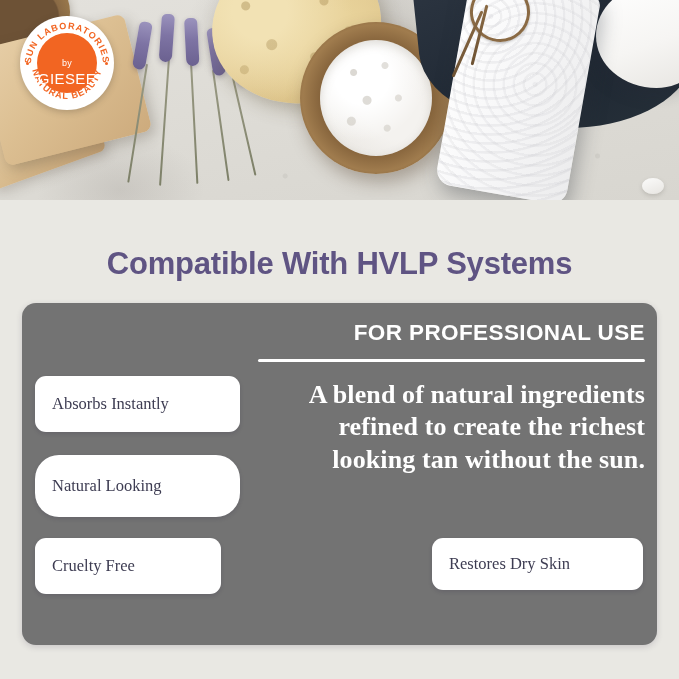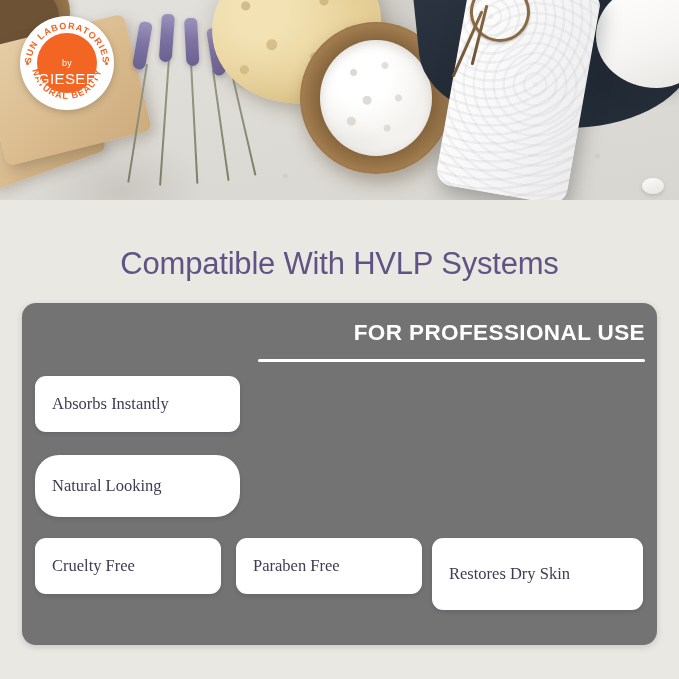--- a/index.html
+++ b/index.html
@@ -344,21 +344,21 @@
   .logo-dot.r { left: 85px; top: 46px; }
 
   
   .headline {
     position: absolute;
     left: 0;
     right: 0;
     top: 247px;
     text-align: center;
     font-size: 31px;
-    font-weight: 400;
+    font-weight: 700;
     color: #5f5483;
     letter-spacing: -0.2px;
     line-height: 1.1;
     white-space: nowrap;
   }
 
   
   .panel {
     position: absolute;
     left: 22px;
@@ -421,21 +421,21 @@
     padding: 0 17px;
     box-sizing: border-box;
     box-shadow: 0 2px 4px rgba(40,30,60,0.16);
     line-height: 1.3;
   }
 
   .pill-absorbs        { left: 13px;  top: 73px;  width: 205px; height: 56px; }
   .pill-bronze         { left: 13px;  top: 152px; width: 205px; height: 62px; }
   .pill-cruelty        { left: 13px;  top: 235px; width: 186px; height: 56px; }
   .pill-paraben        { left: 214px; top: 235px; width: 186px; height: 56px; }
-  .pill-restores       { left: 410px; top: 235px; width: 211px; height: 72px; }
+  .pill-restores       { left: 410px; top: 235px; width: 211px; height: 52px; }
 
   .pill span { display: block; font-family: Liberation Serif, serif; }
 </style>
 </head>
 <body>
 
 <div id="page">
 
   <div class="photo-band">
     <div class="photo-bg"></div>
@@ -502,39 +502,37 @@
   </div>
 
   <div class="headline" style="color: rgb(95, 84, 131);">Compatible With HVLP Systems</div>
 
   <div class="panel" style="background: #737373;">
     <div class="panel-inner">
 
       <div class="right-col">
         <div class="pro-use">FOR PROFESSIONAL USE</div>
         <div class="divider"></div>
+        <div class="blurb">A blend of natural ingredients refined to create the richest looking tan without the sun.</div>
       </div>
 
       <div class="pill pill-absorbs" style="background: rgb(255, 255, 255); color: rgb(61, 60, 82);">
         <span>Absorbs Instantly</span>
       </div>
 
       <div class="pill pill-bronze" style="background: rgb(255, 255, 255); color: rgb(61, 60, 82); border-radius: 24px;">
         <span>
           <span>Natural Looking</span>
         </span>
       </div>
 
       <div class="pill pill-cruelty" style="background: rgb(255, 255, 255); color: rgb(61, 60, 82);">
         <span>Cruelty Free</span>
       </div>
 
-      <div class="pill pill-paraben" style="background: rgb(255, 255, 255); color: rgb(61, 60, 82);">
-        <span>Paraben Free</span>
-      </div>
 
       <div class="pill pill-restores" style="background: rgb(255, 255, 255); color: rgb(61, 60, 82);">
         <span>Restores Dry Skin</span>
       </div>
 
     </div>
   </div>
 
 </div>
 

